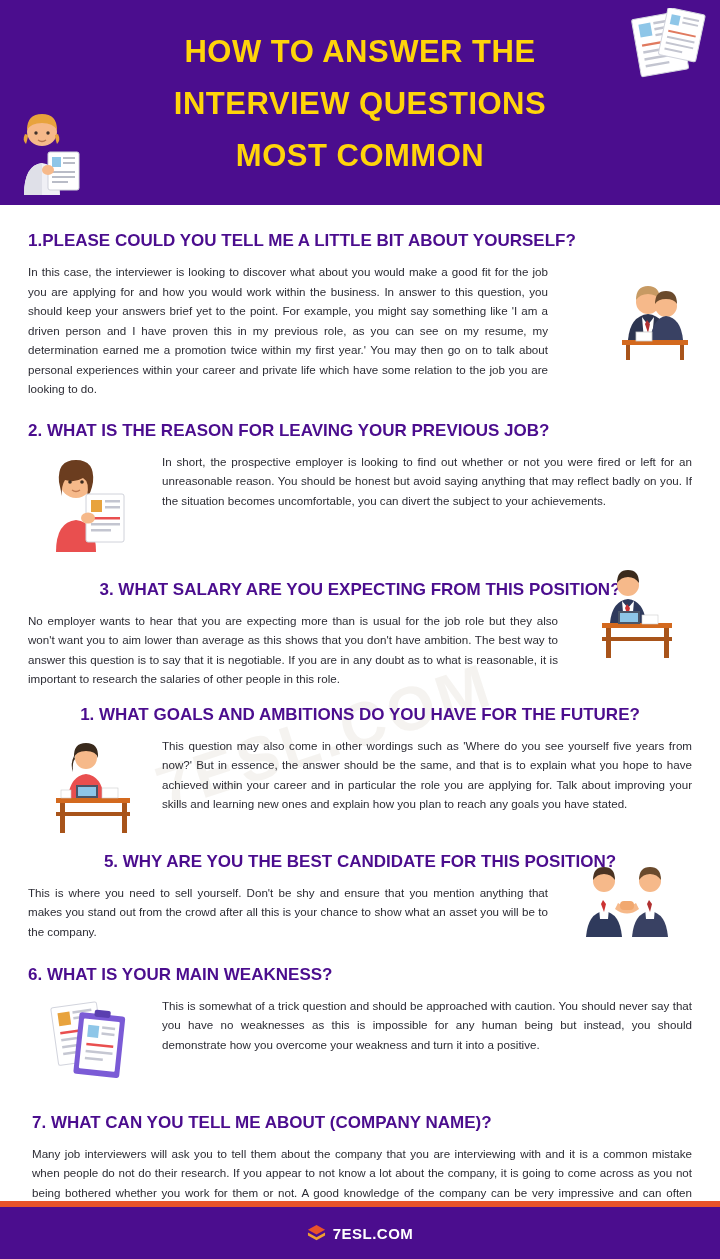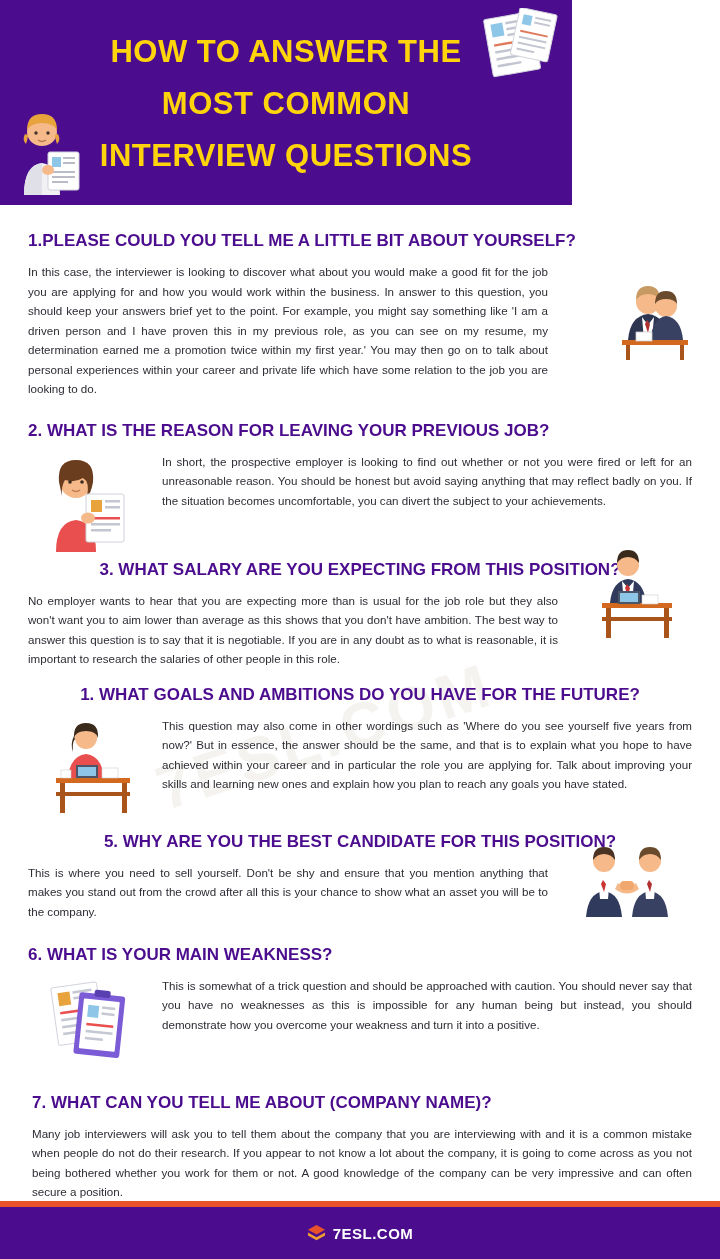--- a/index.html
+++ b/index.html
@@ -11,21 +11,21 @@
     height: 1259px;
     background: #ffffff;
     font-family: "Liberation Sans", sans-serif;
     overflow: hidden;
     position: relative;
   }
 
   
   .header {
     position: relative;
-    width: 572px;
+    width: 720px;
     height: 205px;
     background: #4b0d8e;
     overflow: hidden;
   }
   .header-title {
     position: absolute;
     top: 26px; left: 0; right: 0;
     text-align: center;
     color: #ffd40a;
     font-weight: bold;
@@ -132,22 +132,22 @@
     font-size: 15px;
     letter-spacing: 0.5px;
   }
 </style>
 </head>
 <body>
 
 <div class="header">
   <div class="header-title">
     <span class="line">HOW TO ANSWER THE</span>
+    <span class="line">INTERVIEW QUESTIONS</span>
     <span class="line">MOST COMMON</span>
-    <span class="line">INTERVIEW QUESTIONS</span>
   </div>
 
   <svg class="hdr-woman" viewBox="0 0 80 85">
     <ellipse cx="34" cy="22" rx="15" ry="14" fill="#f6b98a"></ellipse>
     <path d="M19 20 q0 -16 15 -16 q15 0 15 16 q-4 -7 -15 -7 q-11 0 -15 7z" fill="#e8a33d"></path>
     <path d="M17 24 q-3 6 1 10 q2 -6 2 -9z" fill="#e8a33d"></path>
     <path d="M50 24 q3 6 -1 10 q-2 -6 -2 -9z" fill="#e8a33d"></path>
     <circle cx="28" cy="23" r="1.7" fill="#41332b"></circle>
     <circle cx="40" cy="23" r="1.7" fill="#41332b"></circle>
     <path d="M30 30 q4 3 8 0" stroke="#b9764e" stroke-width="1.4" fill="none"></path>
@@ -233,21 +233,21 @@
           <rect x="63" y="65" width="29" height="2.5" fill="#e94f4f"></rect>
           <rect x="63" y="71" width="29" height="2.5" fill="#c3c5d0"></rect>
           <rect x="63" y="77" width="20" height="2.5" fill="#c3c5d0"></rect>
           <ellipse cx="60" cy="66" rx="7" ry="5.5" fill="#f6b98a"></ellipse>
         </svg>
       </div>
       <p class="q-body txt">In short, the prospective employer is looking to find out whether or not you were fired or left for an unreasonable reason. You should be honest but avoid saying anything that may reflect badly on you. If the situation becomes uncomfortable, you can divert the subject to your achievements.</p>
     </div>
   </div>
 
-  <div class="section" style="margin-top:8px;">
+  <div class="section" style="margin-top:28px;">
     <h2 class="q-title center">3. WHAT SALARY ARE YOU EXPECTING FROM THIS POSITION?</h2>
     <div class="with-art">
       <p class="q-body txt">No employer wants to hear that you are expecting more than is usual for the job role but they also won't want you to aim lower than average as this shows that you don't have ambition. The best way to answer this question is to say that it is negotiable. If you are in any doubt as to what is reasonable, it is important to research the salaries of other people in this role.</p>
       <div class="art" style="width:120px;height:100px;margin-top:-48px;">
         <svg viewBox="0 0 120 100" width="120" height="100">
           <ellipse cx="56" cy="22" rx="11" ry="11" fill="#f6b98a"></ellipse>
           <path d="M45 20 q0 -13 11 -13 q11 0 11 13 q-4 -6 -11 -6 q-7 0 -11 6z" fill="#3a2a1c"></path>
           <path d="M38 60 q2 -22 18 -24 q16 2 18 24z" fill="#2f3a5c"></path>
           <path d="M50 38 l6 7 l6 -7 l-2 22 l-8 0z" fill="#ffffff"></path>
           <path d="M55 41 l3 4 l-2 8 l-3 -8z" fill="#c33"></path>

